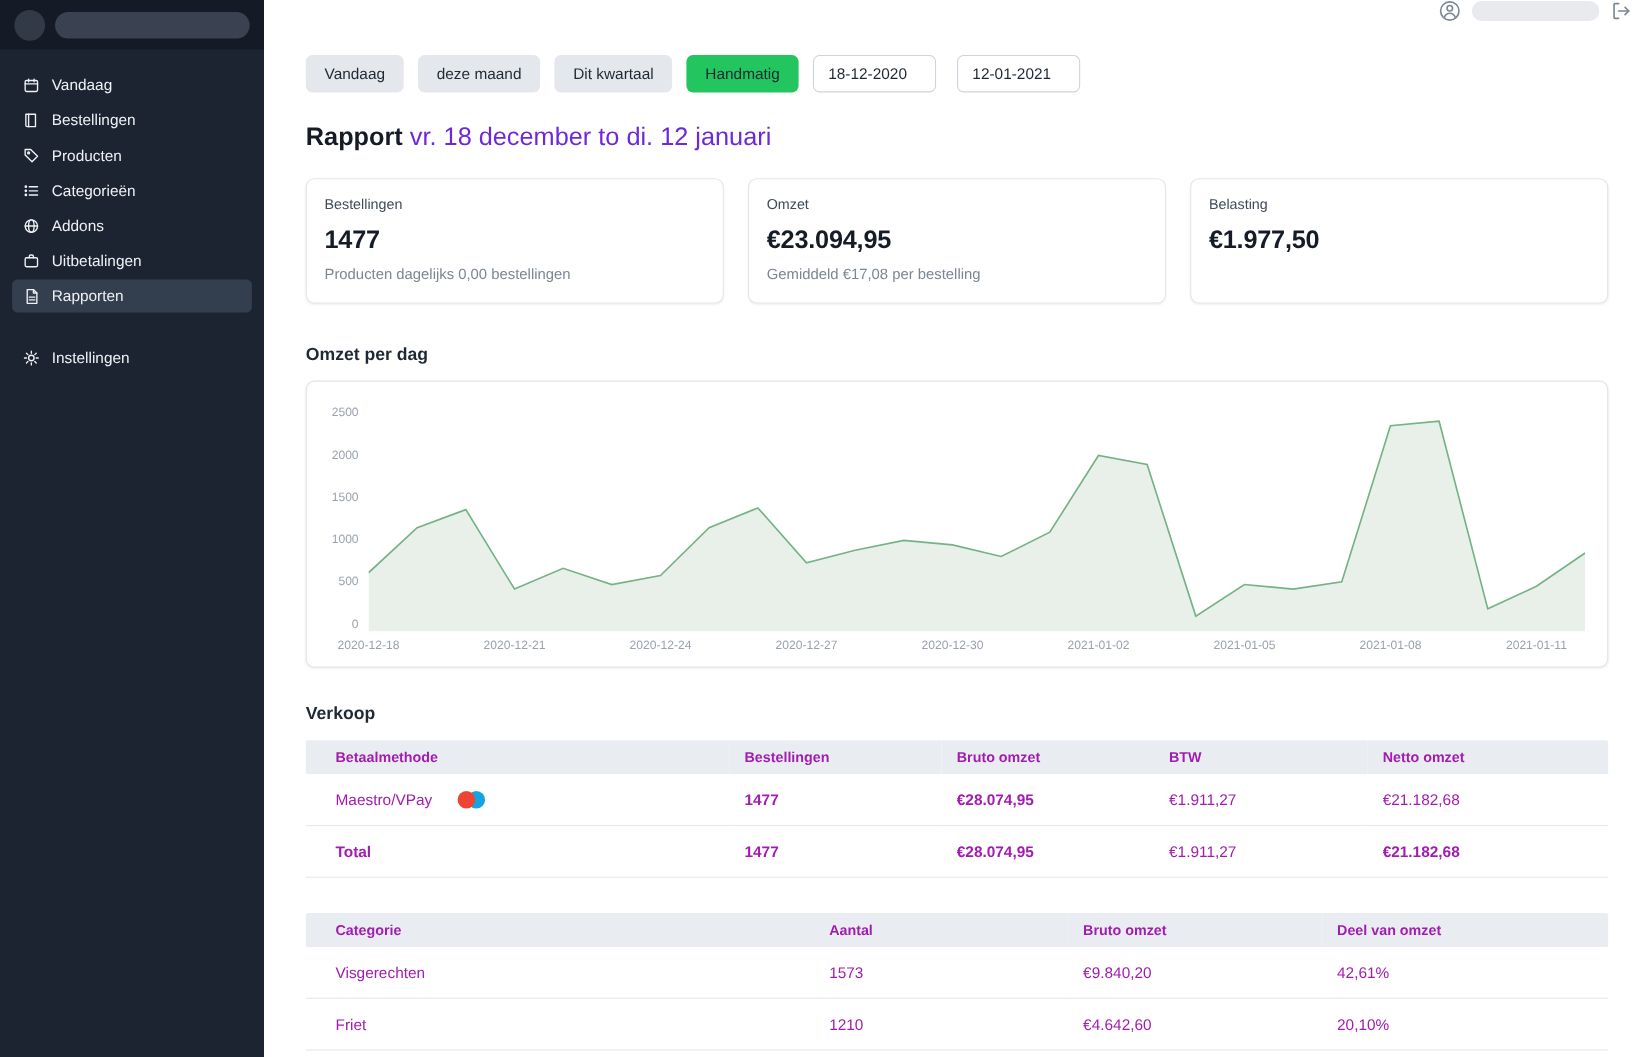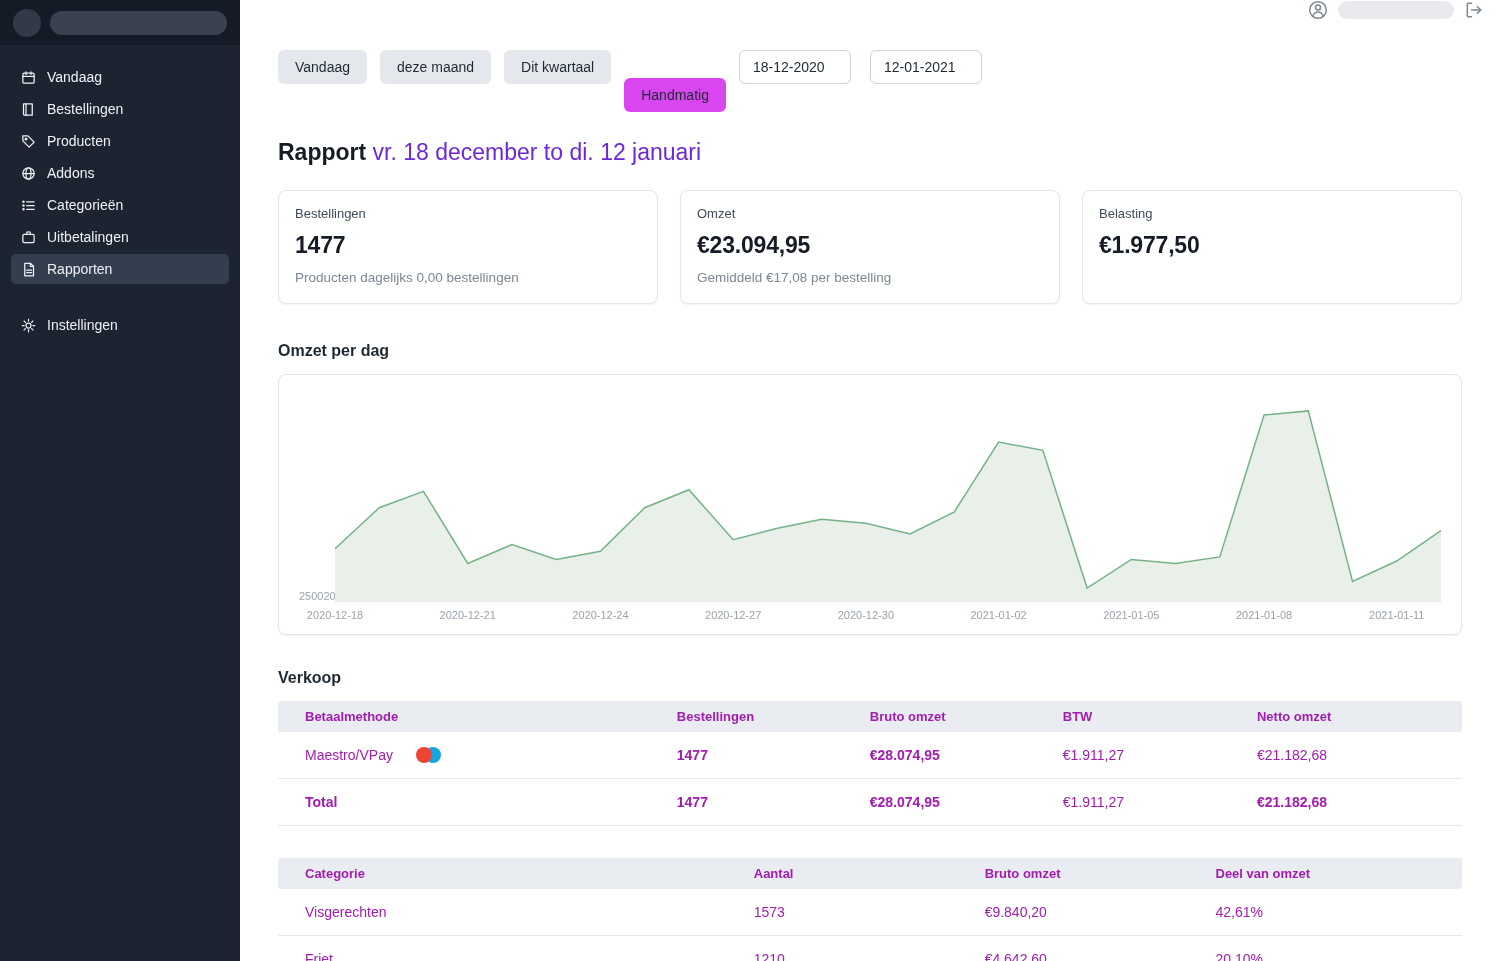--- a/index.html
+++ b/index.html
@@ -24,21 +24,21 @@
   .topbar svg { width:20px; height:20px; color:#7b8794; }
   .user-pill { width:116px; height:18px; border-radius:9px; background:#e8eaee; }
   .icon-btn { background:none; border:none; display:flex; align-items:center; cursor:pointer; }
 
   .content { padding:30px 38px 0; }
 
   
   .filter-row { display:flex; gap:13px; margin-bottom:27px; }
   .filter-btn { border:none; border-radius:6px; background:#e4e7ec; color:#1f2933;
                 font-family:inherit; font-size:14px; padding:0 17px; height:34px; cursor:pointer; }
-  .filter-btn.active { background:#d946ef;margin-top:28px; }
+  .filter-btn.active { background:#22c55e; }
   .date-input { width:112px; height:34px; border:1px solid #cdd4dc; border-radius:6px; padding:0 13px;
                 font-family:inherit; font-size:14px; color:#1f2933; background:#fff; }
   .date-input + .date-input { margin-left:6px; }
 
   
   .report-title { font-size:23px; font-weight:bold; color:#151c26; margin-bottom:24px; }
   .report-title .sub { font-weight:normal; color:#6d28d9; }
 
   
   .stats { display:grid; grid-template-columns:repeat(3,1fr); gap:22px; margin-bottom:38px; }
@@ -46,21 +46,21 @@
           padding:15px 16px 17px; }
   .card-label { font-size:13px; color:#3e4c59; margin-bottom:11px; }
   .card-value { font-size:23px; font-weight:bold; color:#151c26; margin-bottom:11px; letter-spacing:-.2px; }
   .card-sub { font-size:13.5px; color:#7b8794; min-height:16px; }
 
   
   .section-title { font-size:16px; color:#1f2933; margin-bottom:14px; }
   .chart-card { background:#fff; border:1px solid #e2e6ea; border-radius:8px; box-shadow:0 1px 2px rgba(16,24,40,.06);
                 padding:22px 20px 8px; margin-bottom:34px; }
   .chart-grid { display:flex; }
-  .y-labels { width:36px; height:205px; display:flex; flex-direction:row; justify-content:space-between;
+  .y-labels { width:36px; height:205px; display:flex; flex-direction:column; justify-content:space-between;
               align-items:flex-end; padding-right:9px; font-size:11px; color:#9aa2ad; }
   .plot-col { flex:1; min-width:0; }
   .plot { height:205px; position:relative; }
   .plot svg { width:100%; height:100%; display:block; }
   .x-labels { position:relative; height:24px; font-size:11px; color:#9aa2ad; }
   .x-labels div { position:absolute; top:7px; transform:translateX(-50%); white-space:nowrap; }
 
   
   .table-section { margin-bottom:32px; }
   table { width:100%; border-collapse:collapse; font-size:14px; color:#a21caf; }
@@ -111,36 +111,36 @@
     </div>
     <div class="nav-item">
       <svg viewBox="0 0 24 24" fill="none" stroke="currentColor" stroke-width="2" stroke-linecap="round" stroke-linejoin="round">
           <path d="M3 3h8l10 10-8 8L3 11z"></path>
           <circle cx="8" cy="8" r="1.4"></circle>
         </svg>
       <span>Producten</span>
     </div>
     <div class="nav-item">
       <svg viewBox="0 0 24 24" fill="none" stroke="currentColor" stroke-width="2" stroke-linecap="round" stroke-linejoin="round">
-          <circle cx="12" cy="12" r="9"></circle>
-          <ellipse cx="12" cy="12" rx="4" ry="9"></ellipse>
-          <line x1="3" y1="12" x2="21" y2="12"></line>
-        </svg>
-      <span>Addons</span>
-    </div>
-    <div class="nav-item">
-      <svg viewBox="0 0 24 24" fill="none" stroke="currentColor" stroke-width="2" stroke-linecap="round" stroke-linejoin="round">
           <line x1="9" y1="6" x2="21" y2="6"></line>
           <line x1="9" y1="12" x2="21" y2="12"></line>
           <line x1="9" y1="18" x2="21" y2="18"></line>
           <circle cx="4" cy="6" r="1"></circle>
           <circle cx="4" cy="12" r="1"></circle>
           <circle cx="4" cy="18" r="1"></circle>
         </svg>
       <span>Categorieën</span>
+    </div>
+    <div class="nav-item">
+      <svg viewBox="0 0 24 24" fill="none" stroke="currentColor" stroke-width="2" stroke-linecap="round" stroke-linejoin="round">
+          <circle cx="12" cy="12" r="9"></circle>
+          <ellipse cx="12" cy="12" rx="4" ry="9"></ellipse>
+          <line x1="3" y1="12" x2="21" y2="12"></line>
+        </svg>
+      <span>Addons</span>
     </div>
     <div class="nav-item">
       <svg viewBox="0 0 24 24" fill="none" stroke="currentColor" stroke-width="2" stroke-linecap="round" stroke-linejoin="round">
           <rect x="3" y="7" width="18" height="13" rx="2"></rect>
           <path d="M9 7V5a2 2 0 0 1 2-2h2a2 2 0 0 1 2 2v2"></path>
         </svg>
       <span>Uitbetalingen</span>
     </div>
     <div class="nav-item active">
       <svg viewBox="0 0 24 24" fill="none" stroke="currentColor" stroke-width="2" stroke-linecap="round" stroke-linejoin="round">

